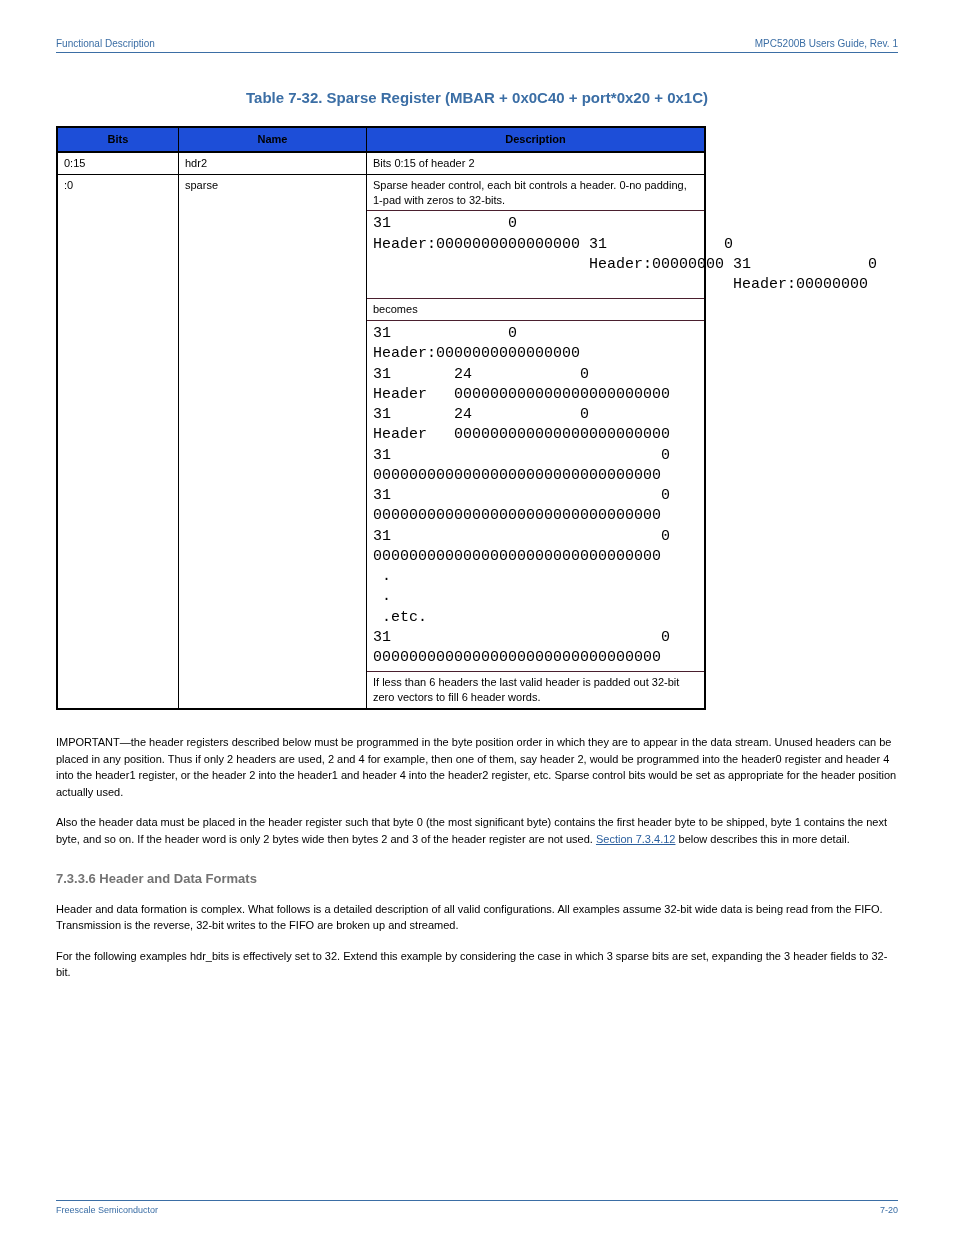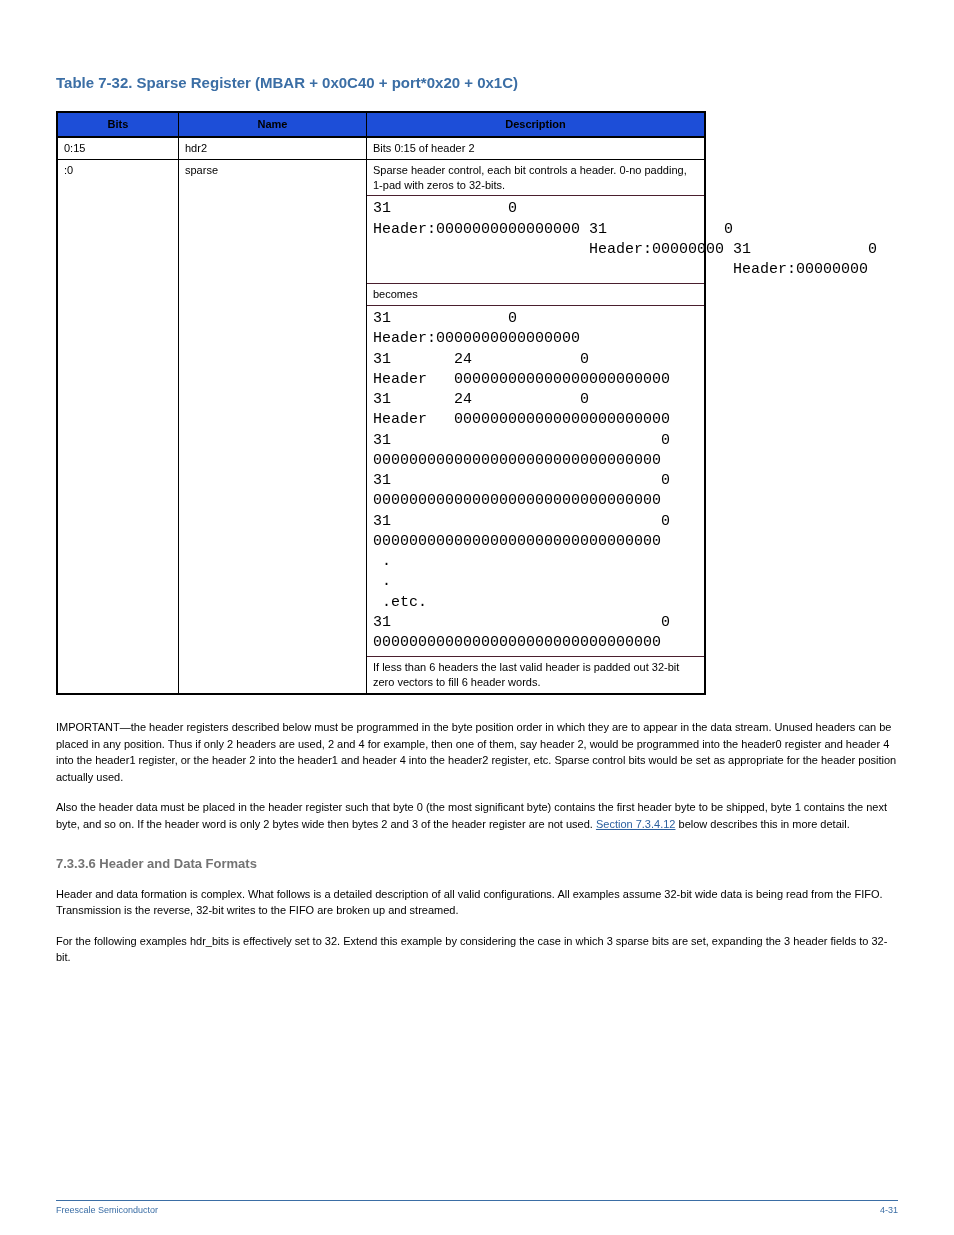--- a/index.html
+++ b/index.html
@@ -28,20 +28,21 @@
     color: #3b6ea5;
   }
 
   .section-title {
     font-family: Arial, Helvetica, sans-serif;
     font-size: 15px;
     font-weight: 700;
     color: #3b6ea5;
     margin-top: 36px;
     margin-bottom: 20px;
+    text-align: center;
   }
 
   .table-wrap {
     width: 650px;
   }
   table.param {
     border-collapse: collapse;
     width: 100%;
     border: 2.5px solid #000;
     font-family: Arial, Helvetica, sans-serif;
@@ -109,20 +110,24 @@
     font-family: Arial, Helvetica, sans-serif;
     font-size: 9px;
     color: #3b6ea5;
   }
 </style>
 </head>
 <body>
 
 <div class="page">
 
+  <div class="header-row">
+    <span>Functional Description</span>
+    <span>MPC5200B Users Guide, Rev. 1</span>
+  </div>
 
   <div class="section-title">Table 7-32. Sparse Register (MBAR + 0x0C40 + port*0x20 + 0x1C)</div>
 
   <div class="table-wrap">
     <table class="param">
       <tbody>
           <tr class="hdr-row">
         <th class="first">Bits</th>
         <th class="second">Name</th>
         <th>Description</th>
@@ -177,16 +182,16 @@
     </p>
 
     <div class="section-sub">7.3.3.6   Header and Data Formats</div>
 
     <p>Header and data formation is complex. What follows is a detailed description of all valid configurations. All examples assume 32-bit wide data is being read from the FIFO. Transmission is the reverse, 32-bit writes to the FIFO are broken up and streamed.</p>
     <p>For the following examples hdr_bits is effectively set to 32. Extend this example by considering the case in which 3 sparse bits are set, expanding the 3 header fields to 32-bit.</p>
   </div>
 
   <div class="footer">
     <span>Freescale Semiconductor</span>
-    <span>4-31</span>
+    <span>7-20</span>
   </div>
 
 </div>
 
 </body></html>

